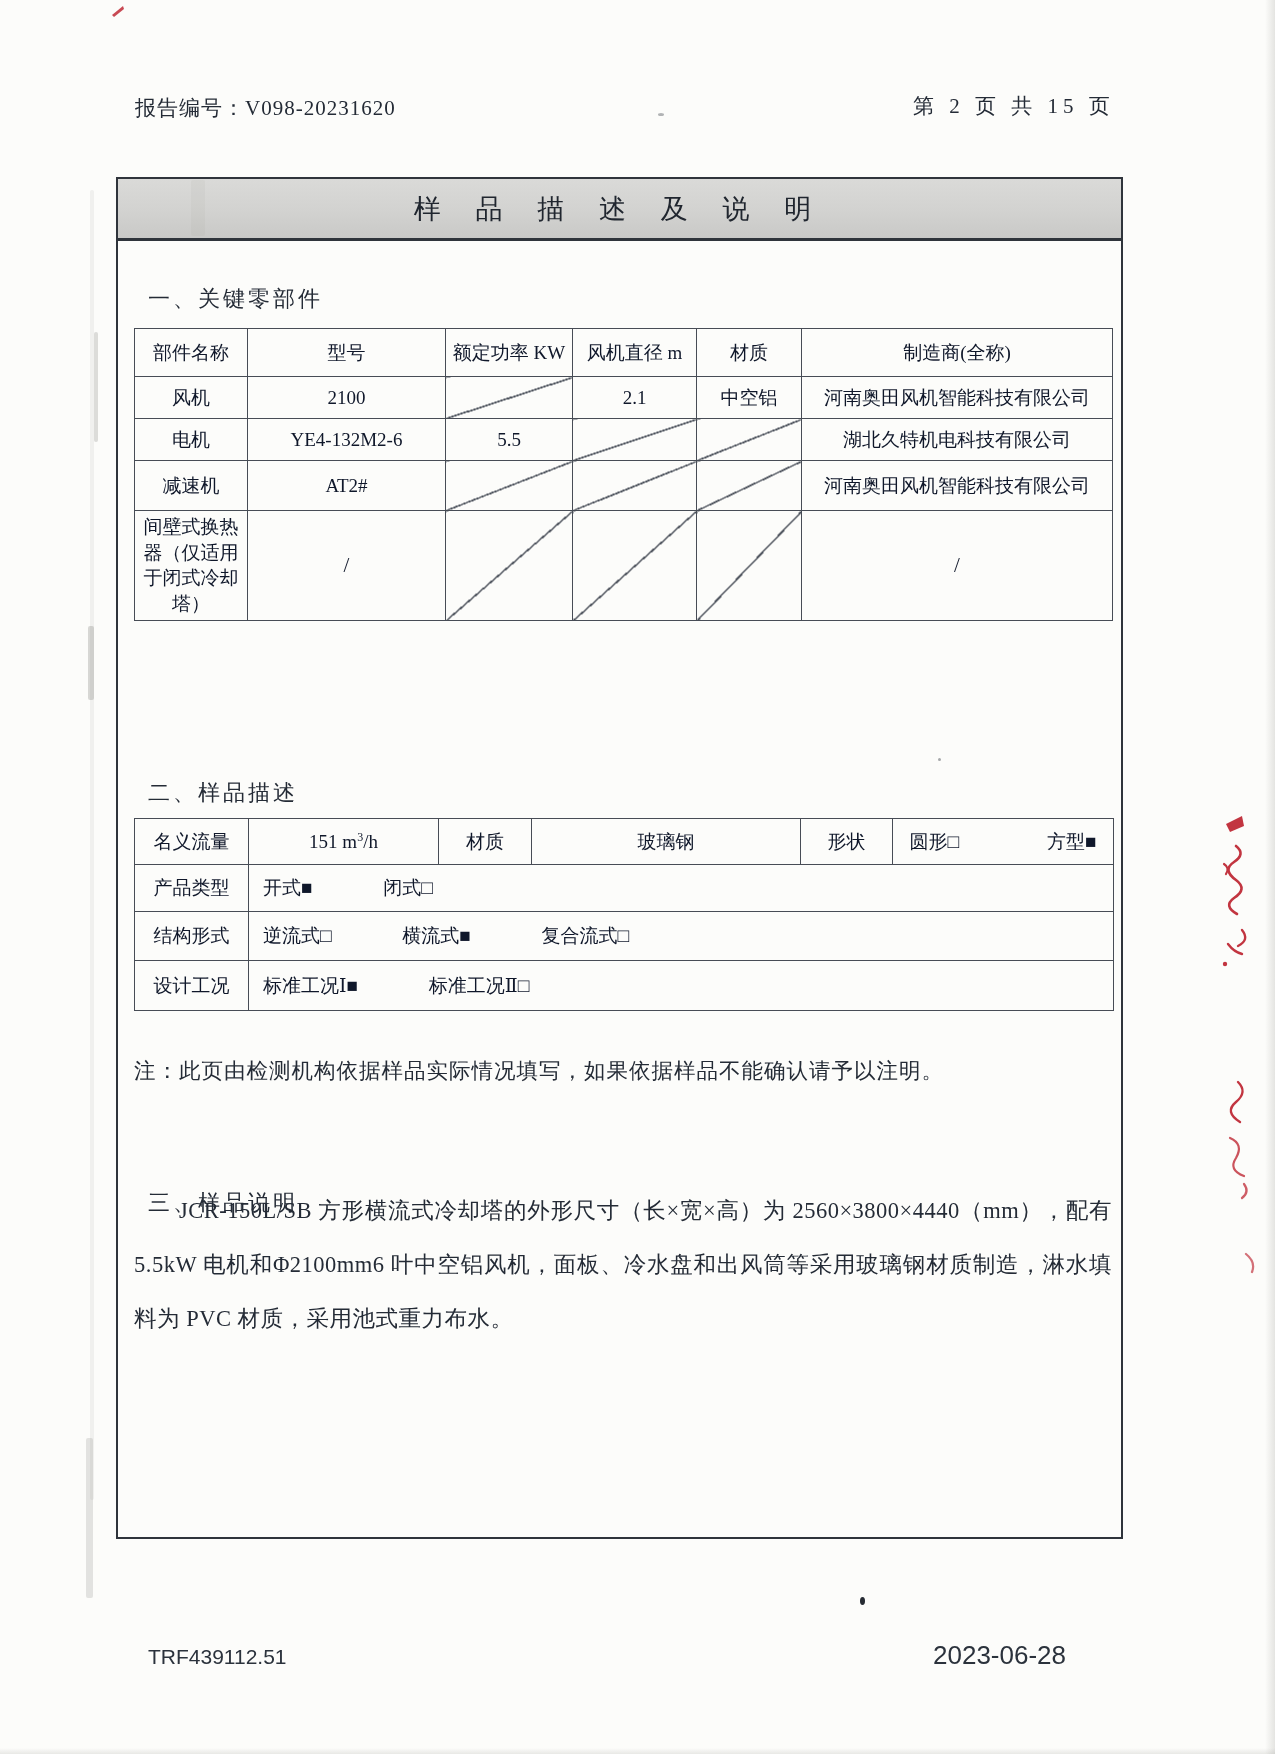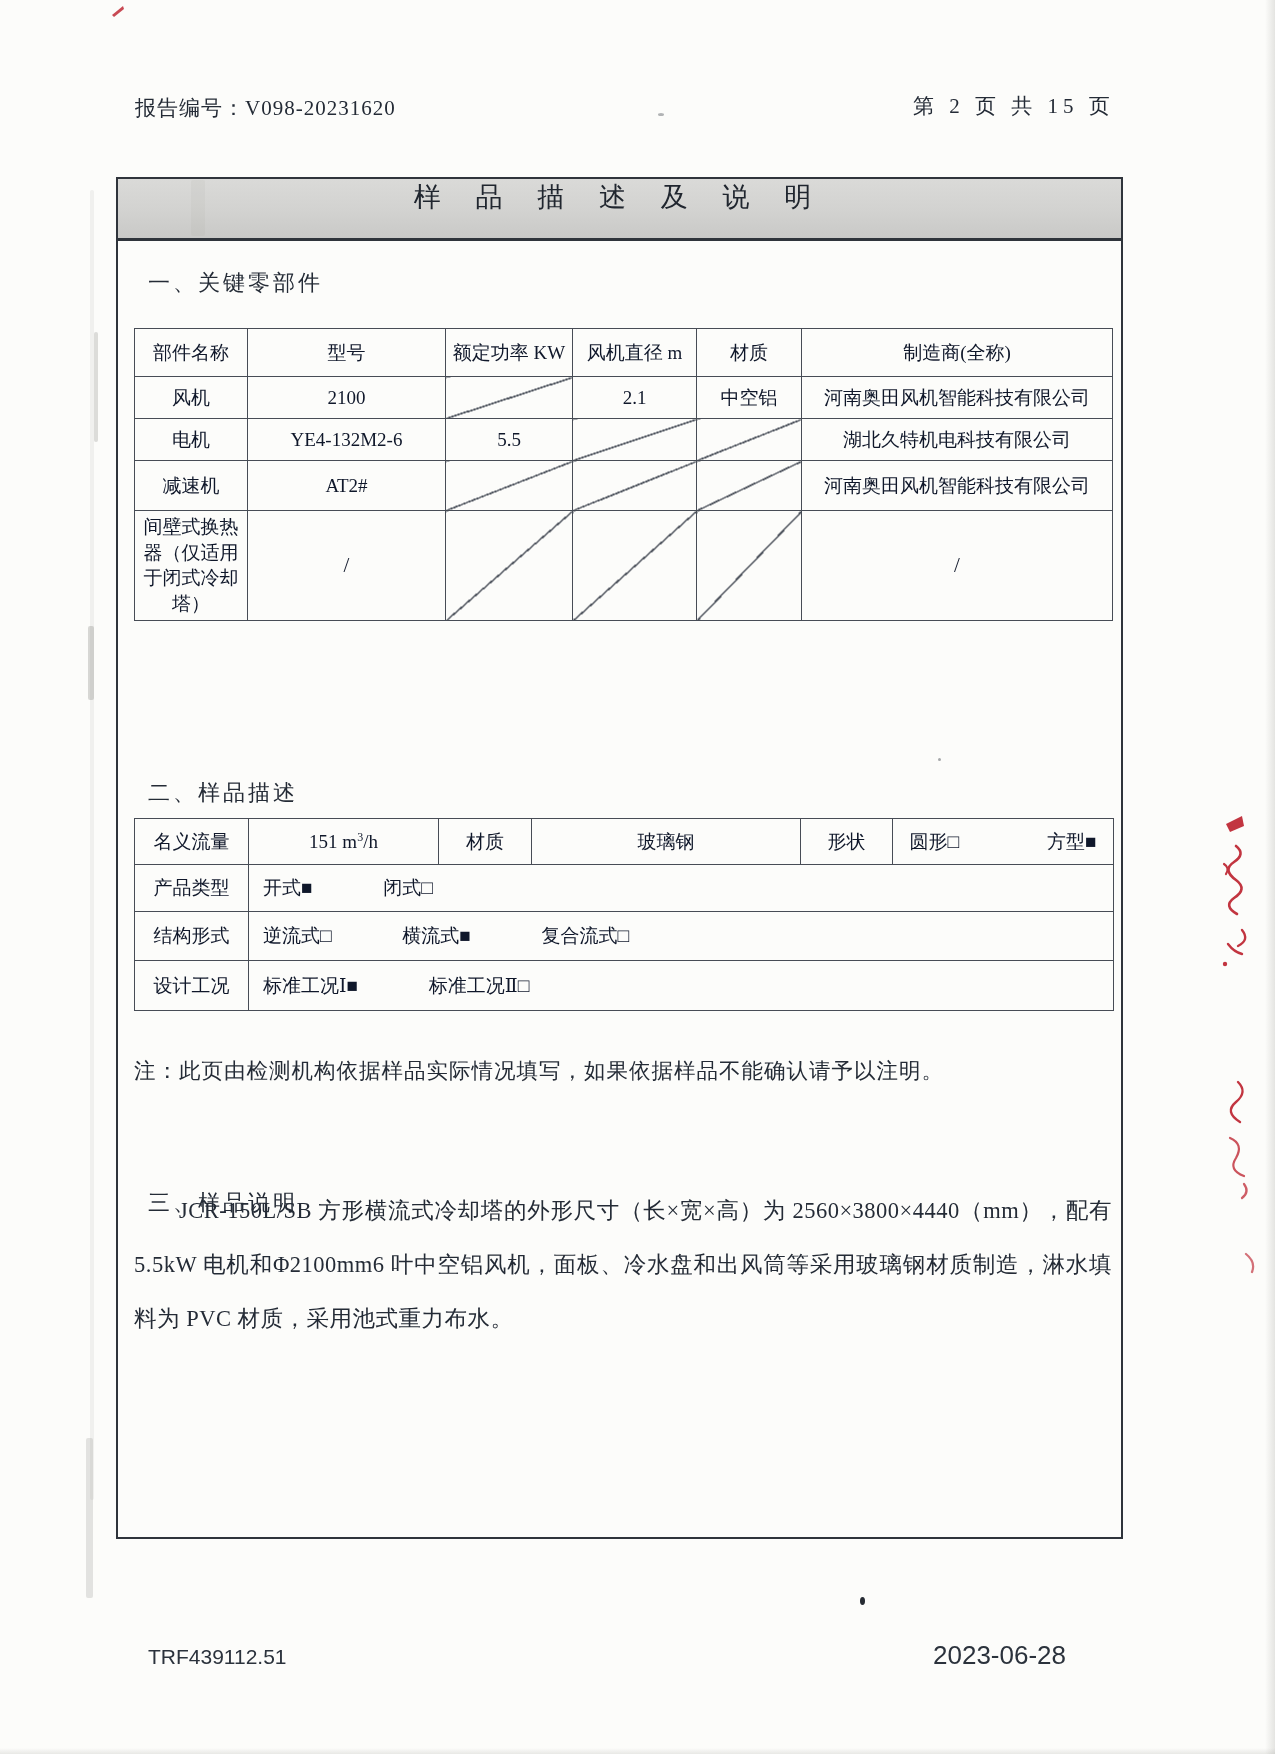--- a/index.html
+++ b/index.html
@@ -12,31 +12,31 @@
     overflow:hidden;
   }
   
   .report-no{position:absolute;left:135px;top:94px;font-size:21px;letter-spacing:1px;}
   .page-info{position:absolute;left:913px;top:92px;font-size:21px;letter-spacing:5px;}
   
   .title-box{
     position:absolute;left:116px;top:177px;width:1003px;height:59px;
     background:linear-gradient(180deg,#dadad8 0%,#d2d2d0 55%,#c9c9c7 100%);
     border:2px solid #2f343b;
-    display:flex;justify-content:center;
+    display:flex;align-items:center;justify-content:center;
   }
   .title-box .title{font-size:27px;letter-spacing:14px;color:#20262f;}
   .main-box{
     position:absolute;left:116px;top:240px;width:1003px;height:1296px;
     border:2px solid #2f343b;border-top:1px solid #2f343b;
     background:transparent;
   }
   
   .sec-heading{position:absolute;font-size:22px;letter-spacing:3px;color:#242b36;}
-  #s1-heading{left:148px;top:268px;}
+  #s1-heading{left:148px;top:284px;}
   #s2-heading{left:148px;top:778px;}
   #s3-heading{left:148px;top:1144px;margin-top:44px;}
   
   table{border-collapse:collapse;table-layout:fixed;position:absolute;background:transparent;}
   th,td{
     border:1px solid #474c55;
     font-size:19px;font-weight:normal;
     text-align:center;vertical-align:middle;
     padding:3px 5px;line-height:1.35;color:#0f172a;
     overflow:hidden;

